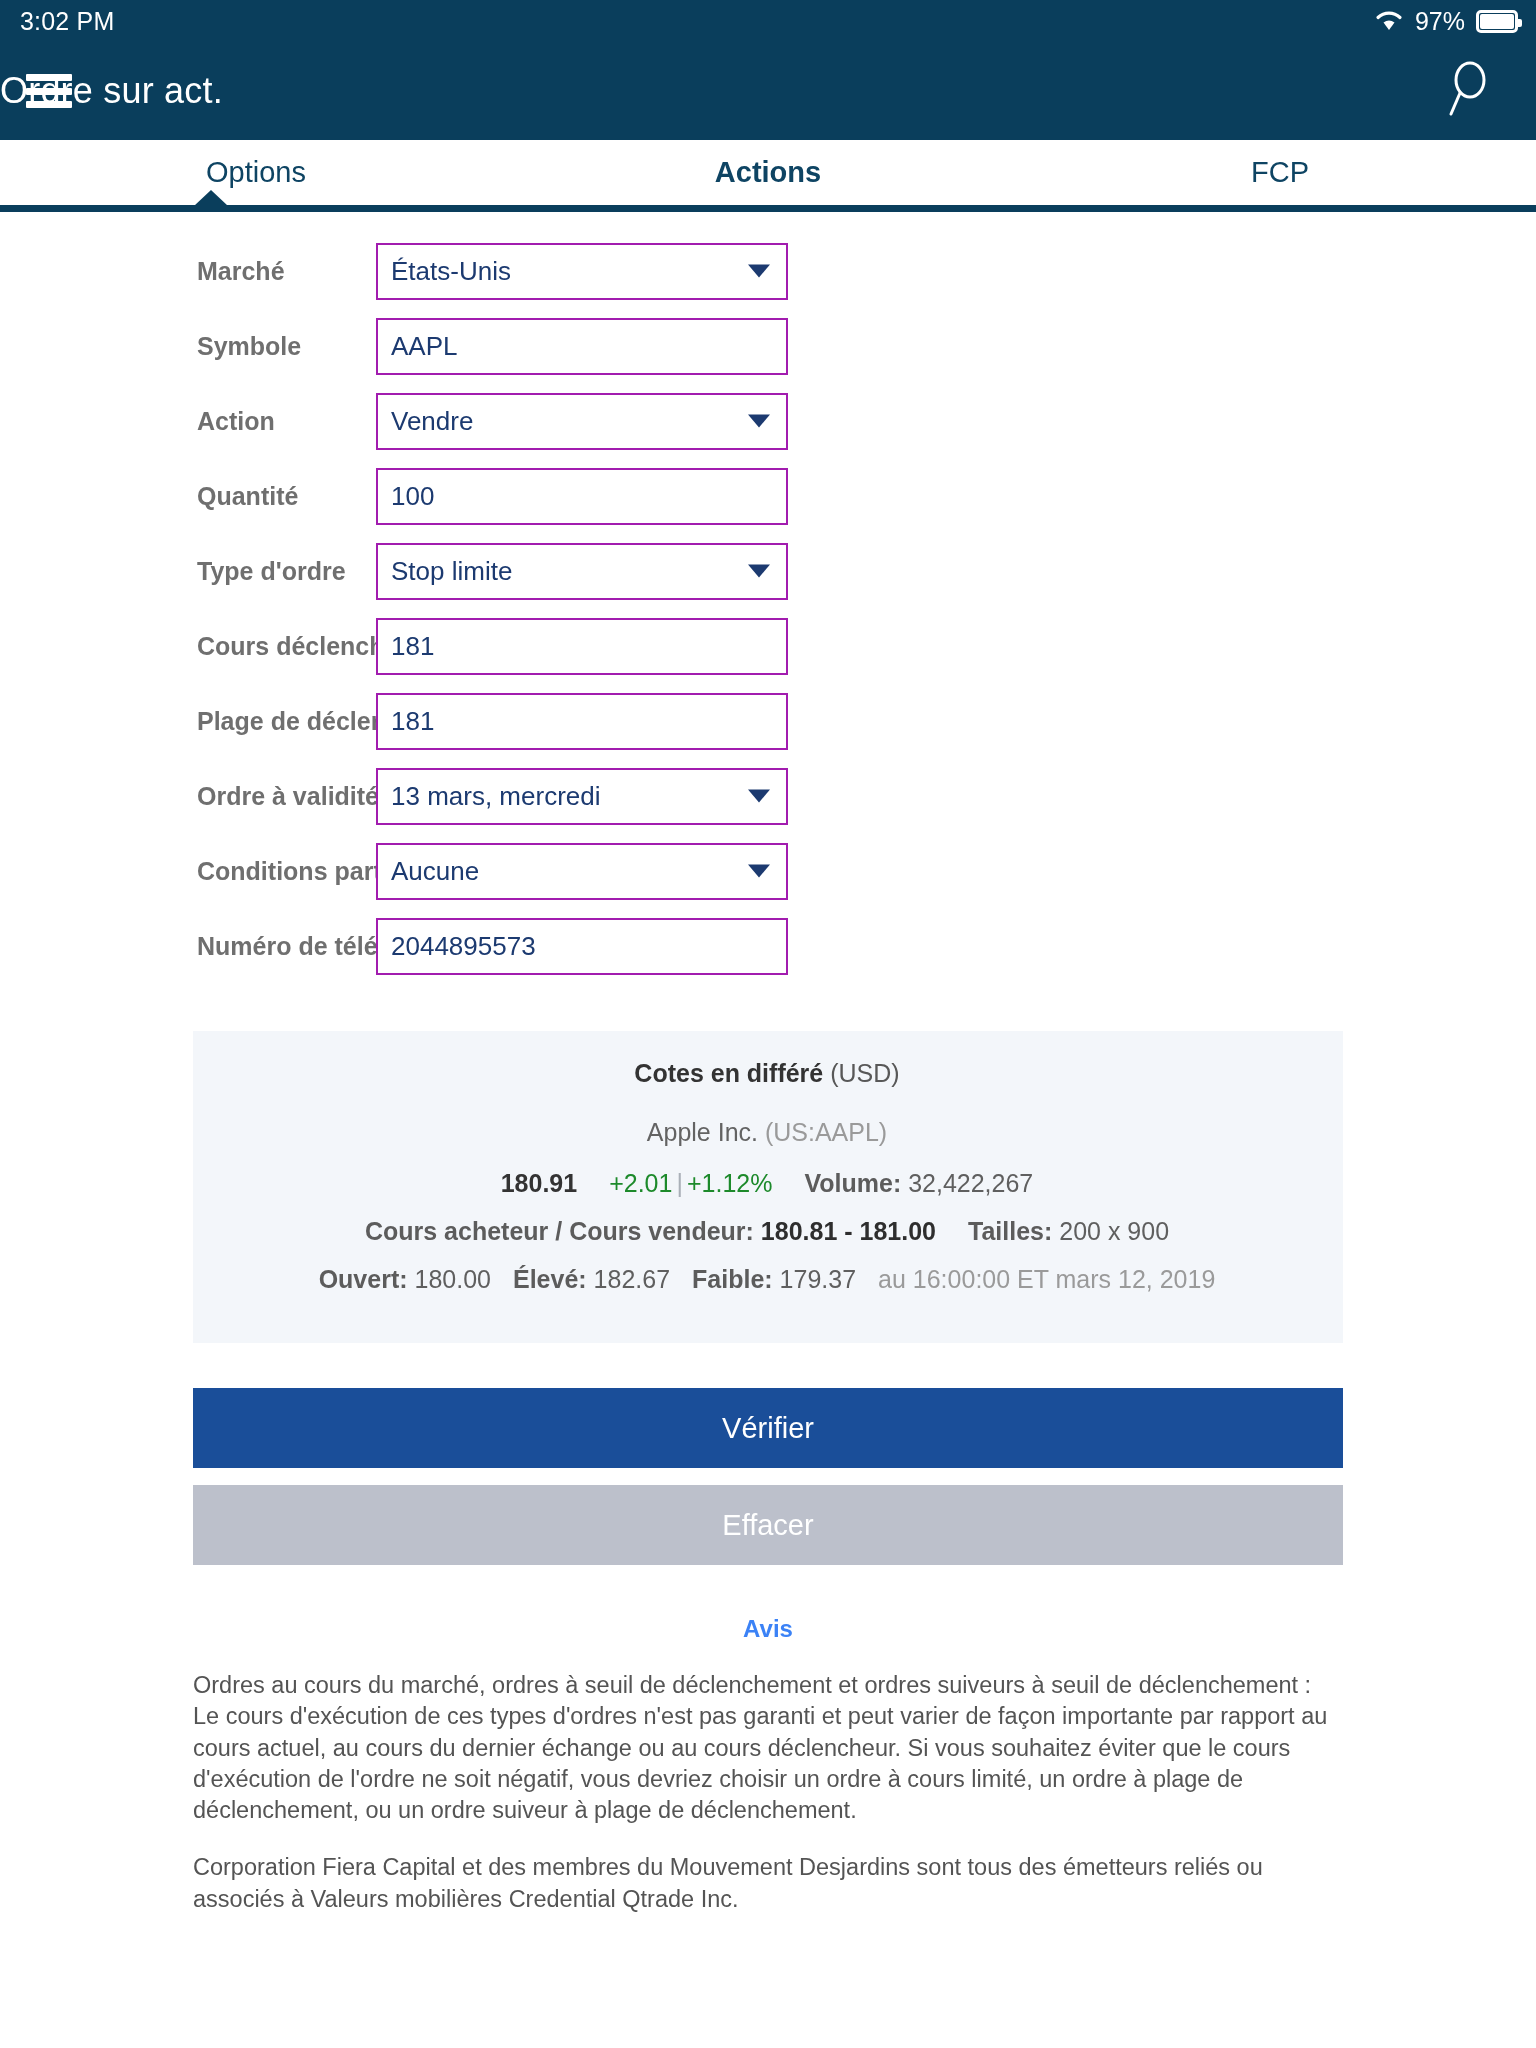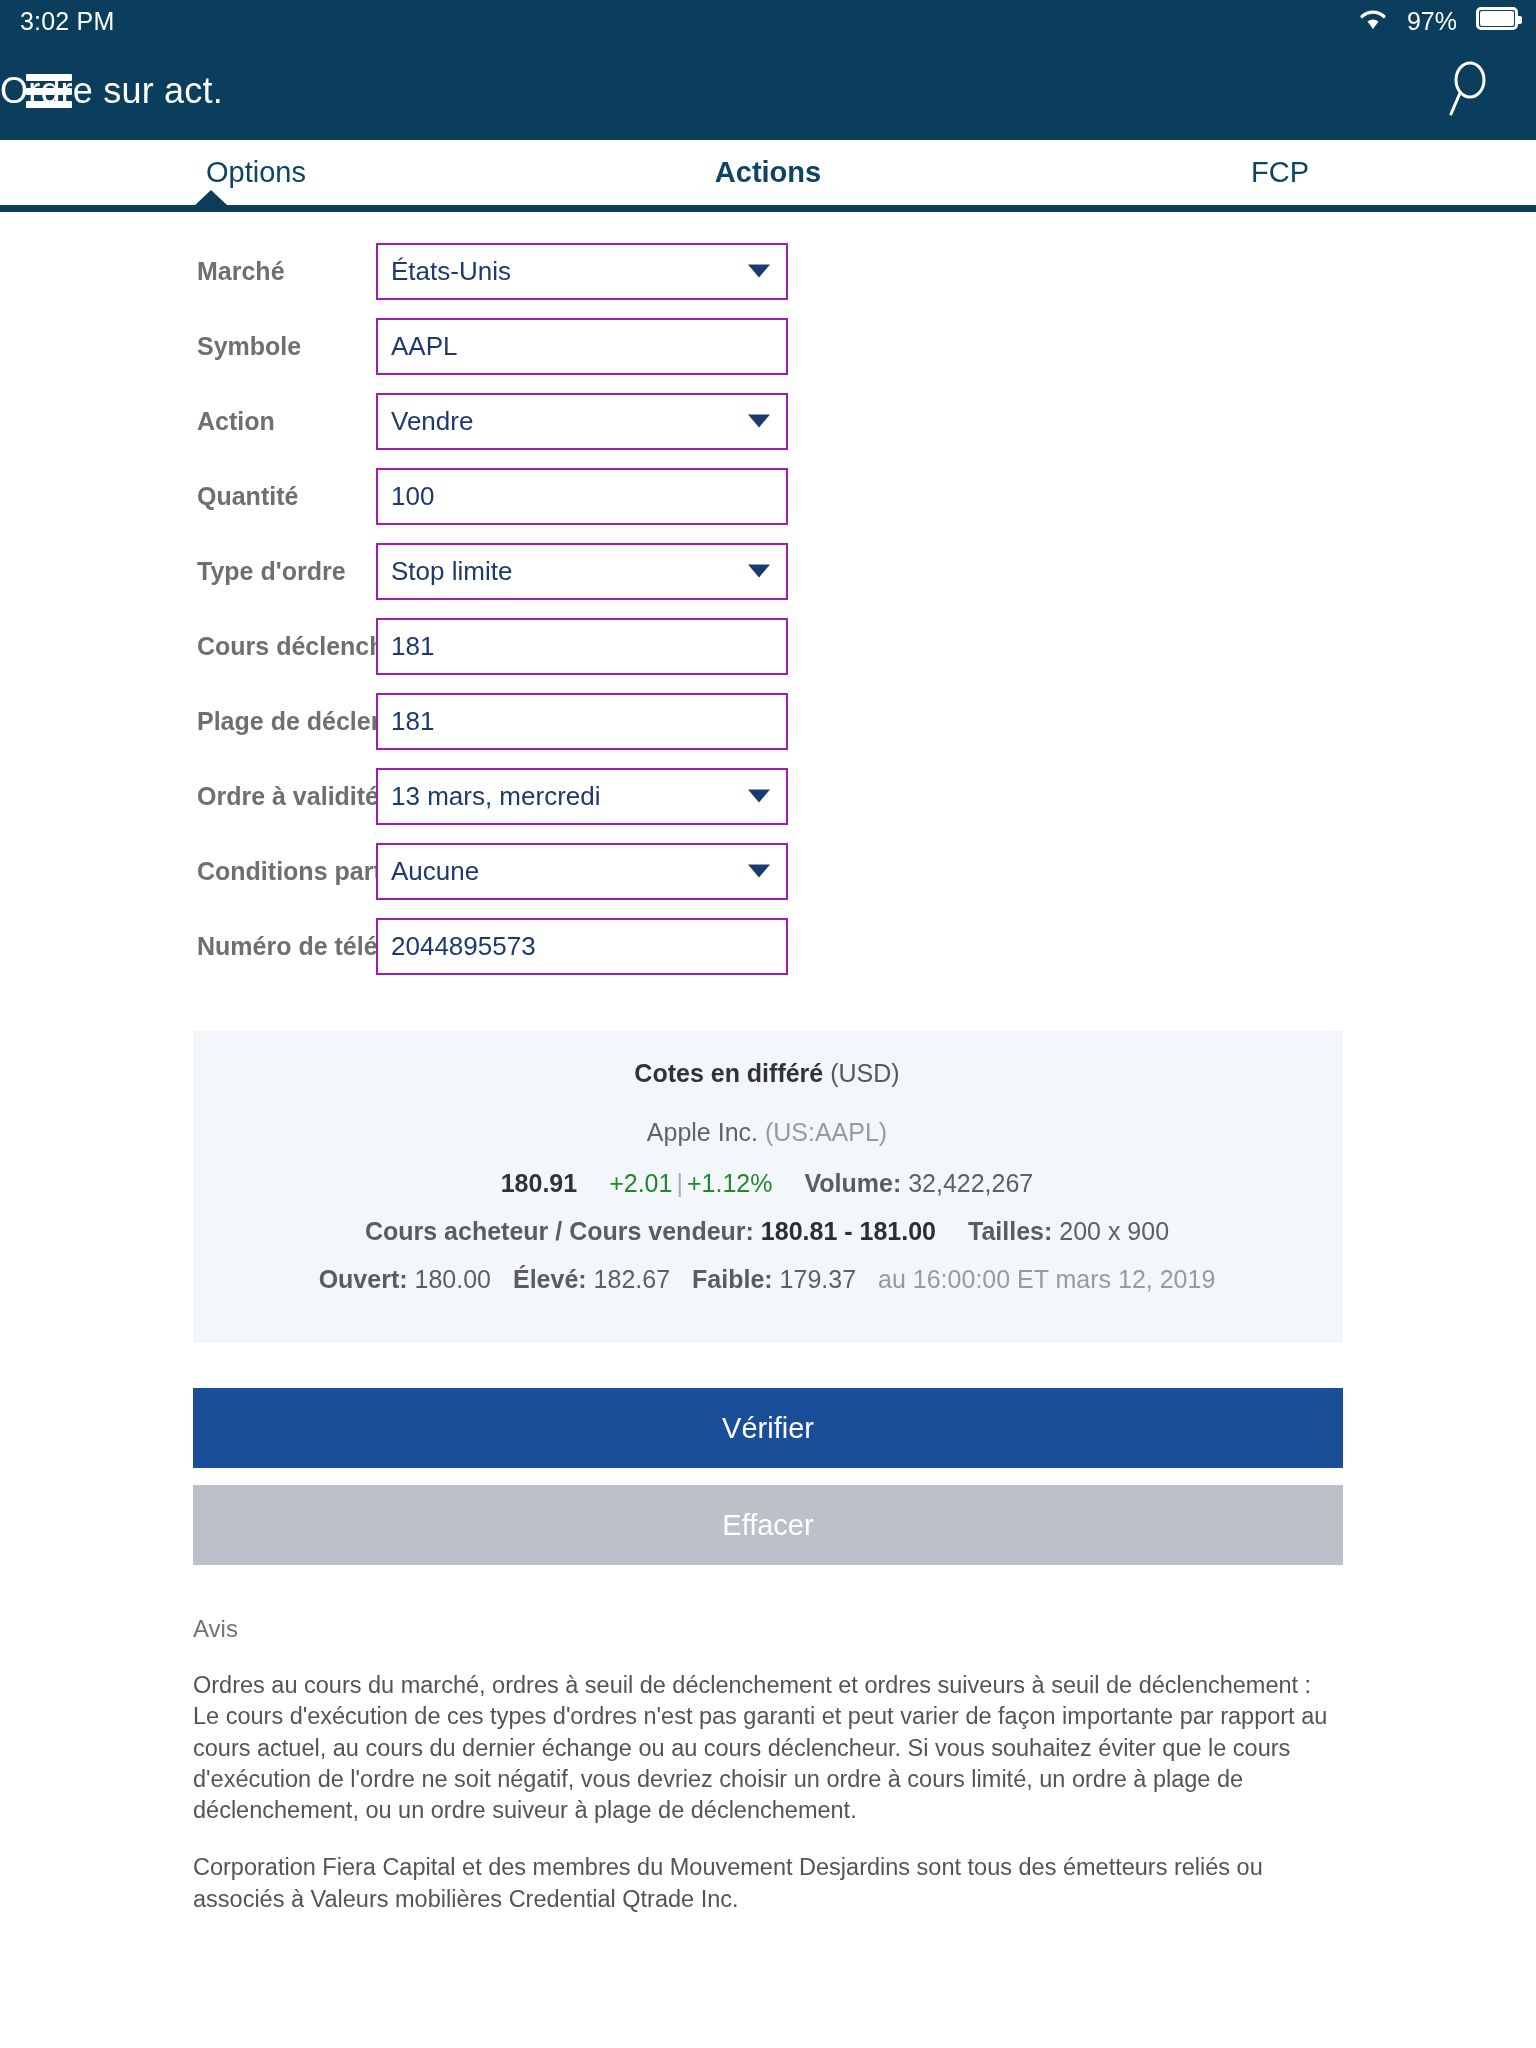--- a/index.html
+++ b/index.html
@@ -28,22 +28,22 @@
     padding: 0 18px 0 20px;
     color: #ffffff;
   }
   .status-time {
     font-size: 25px;
     font-weight: 400;
     letter-spacing: 0.2px;
   }
   .status-right {
     display: flex;
-    align-items: flex-start;
-    gap: 19px;
+    align-items: center;
+    gap: 11px;
   }
   .wifi-icon { display: block; }
   .status-battery-pct {
     font-size: 25px;
     font-weight: 400;
   }
   .battery {
     width: 42px;
     height: 23px;
     border: 3px solid #ffffff;
@@ -240,23 +240,24 @@
   }
   .btn.primary { background: #1a4e99; margin-top: 45px; }
   .btn.secondary { background: #bcc0cb; margin-top: 17px; }
 
   
   .notice {
     margin: 50px 193px 0 193px;
   }
   .notice-title {
     font-size: 24px;
-    font-weight: 400;
-    color: #737373;
+    font-weight: 700;
+    color: #3b82f6;
     margin-bottom: 27px;
+    text-align: center;
   }
   .notice-p {
     font-size: 23.5px;
     line-height: 1.33;
     color: #545454;
     margin-bottom: 26px;
   }
 </style>
 </head>
 <body>

